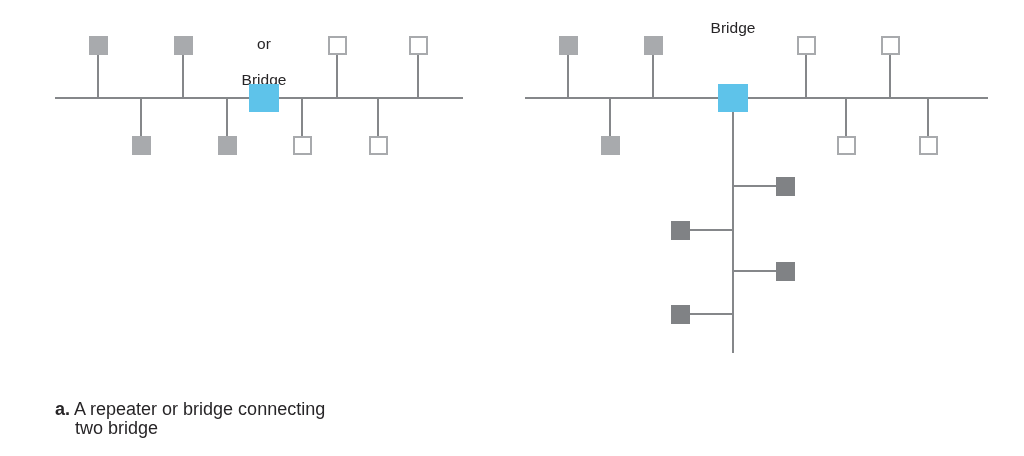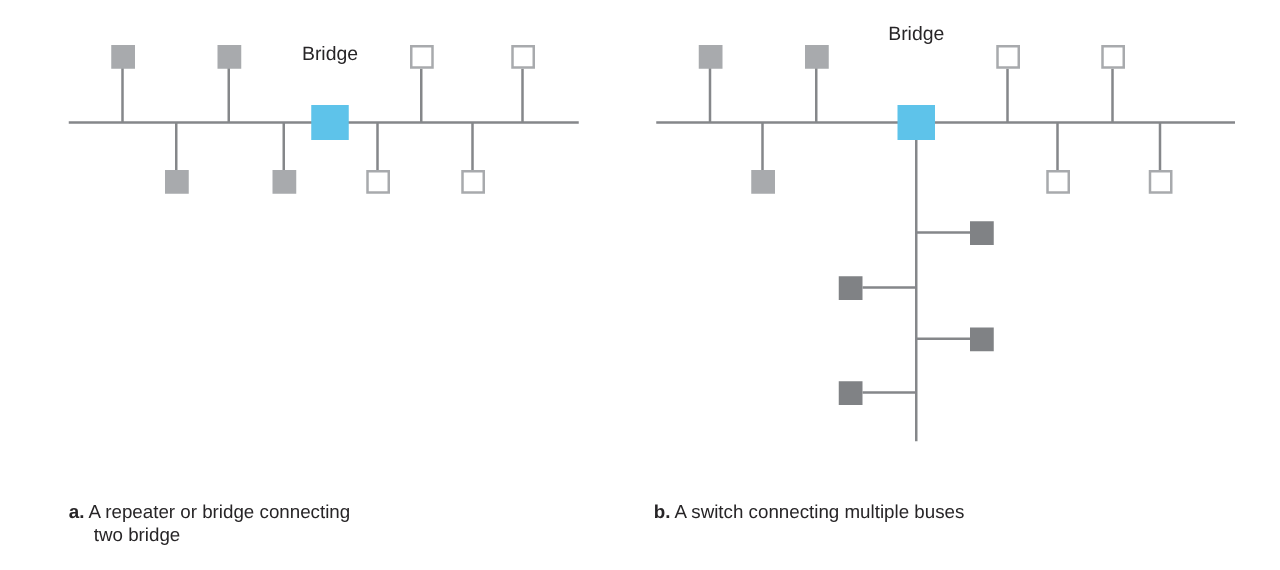--- a/index.html
+++ b/index.html
@@ -34,35 +34,36 @@
     position:absolute;
     text-align:center;
     font-size:15.5px;
     line-height:18px;
     color:var(--c-text);
     white-space:pre-line;
   }
   .caption{
     position:absolute;
     top:400px;
-    font-size:15px;
+    font-size:18px;
     line-height:19px;
     color:var(--c-text);
     padding-left:20px;
     text-indent:-20px;
   }
   .caption b{font-weight:bold;}
 </style>
 </head>
 <body>
 
 <div class="canvas">
 
   <section>
     <div class="device-label" style="left:204px;top:17px;width:120px;">
+      <div>or</div>
       <div>Bridge</div>
     </div>
     <div id="diagram-a-shapes">
         <div class="bus" style="left: 55px; top: 96.5px; width: 408px;"></div>
         <div class="stub-v" style="left: 96.75px; top: 53px; height: 45px;"></div>
         <div class="sq filled" style="left: 88.5px; top: 36px;"></div>
         <div class="stub-v" style="left: 181.75px; top: 53px; height: 45px;"></div>
         <div class="sq filled" style="left: 173.5px; top: 36px;"></div>
         <div class="stub-v" style="left: 335.75px; top: 53px; height: 45px;"></div>
         <div class="sq outlined" style="left: 327.5px; top: 36px;"></div>
@@ -107,16 +108,14 @@
         <div class="sq dark" style="left: 776px; top: 261.5px;"></div>
         <div class="stub-h" style="left: 690px; top: 312.75px; width: 43px;"></div>
         <div class="sq dark" style="left: 671px; top: 304.5px;"></div>
         <div class="device" style="left: 718px; top: 84px; width: 30px; height: 28px;"></div>
       </div>
   </section>
 
   <p class="caption" style="left:55px;"><b>a.</b><span> A repeater or bridge connecting</span><br>
     <span>two bridge</span>
   </p>
-  <p class="caption" style="left:523px;"><b>b.</b><span> A switch connecting multiple buses</span>
-  </p>
 
 </div>
 
 </body></html>

